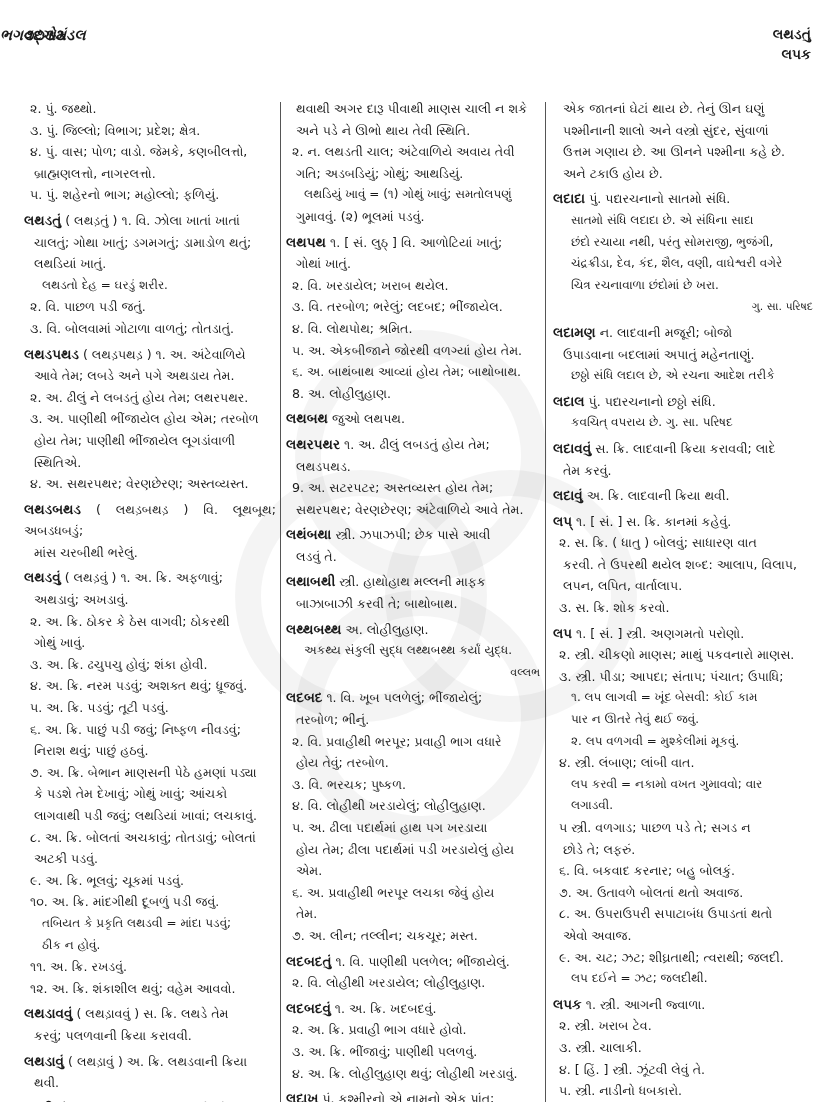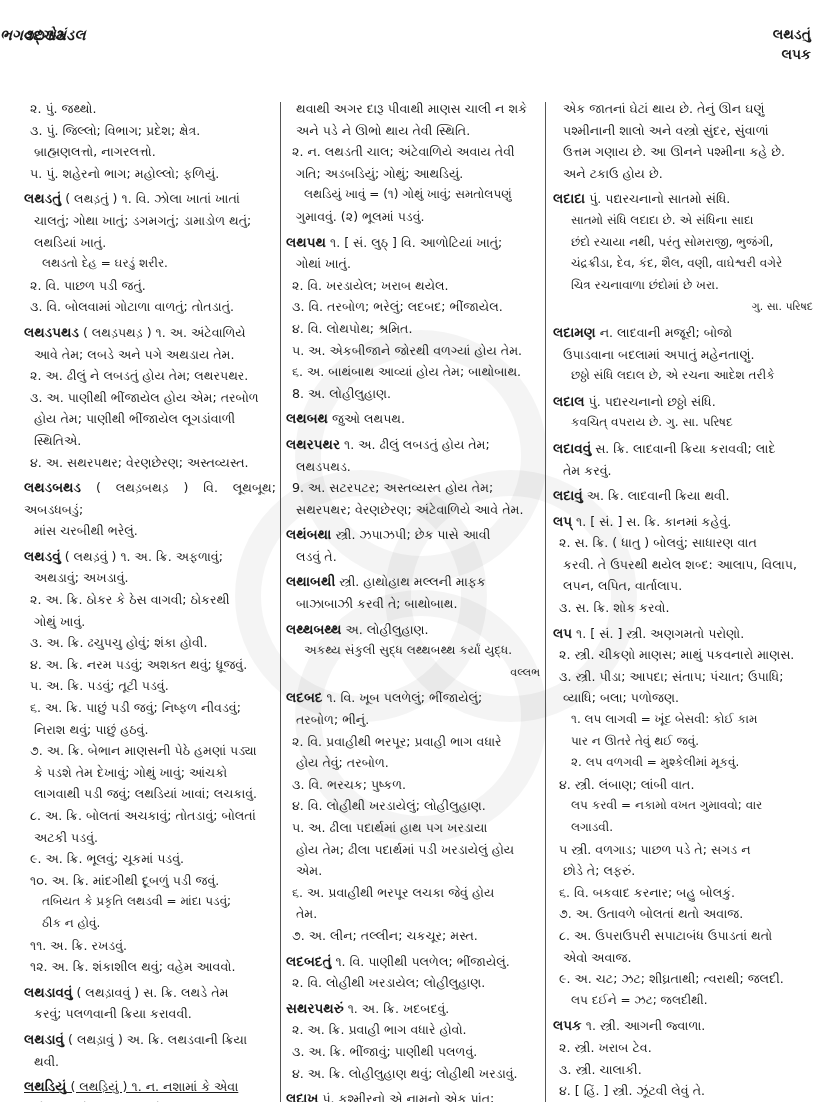--- a/index.html
+++ b/index.html
@@ -58,20 +58,21 @@
   <div class="ring" style="left:150px;top:140px;width:200px;height:200px;"></div>
   <div class="ring" style="left:60px;top:260px;width:200px;height:200px;"></div>
 </div>
 
 <div class="columns">
   <div class="rule rule-1"></div>
   <div class="rule rule-2"></div>
   <div class="col col-1">
       <div class="line sub"><span>૨. પું. જથ્થો.</span></div>
       <div class="line sub"><span>૩. પું. જિલ્લો; વિભાગ; પ્રદેશ; ક્ષેત્ર.</span></div>
+      <div class="line sub"><span>૪. પું. વાસ; પોળ; વાડો. જેમકે, કણબીલત્તો,</span></div>
       <div class="line cont"><span>બ્રાહ્મણલત્તો, નાગરલત્તો.</span></div>
       <div class="line sub"><span>૫. પું. શહેરનો ભાગ; મહોલ્લો; ફળિયું.</span></div>
       <div class="line hw" style="margin-top: 4px;"><span class="headword">લથડતું</span><span> ( લથડ઼તું ) ૧. વિ. ઝોલા ખાતાં ખાતાં</span></div>
       <div class="line cont"><span>ચાલતું; ગોથા ખાતું; ડગમગતું; ડામાડોળ થતું;</span></div>
       <div class="line cont"><span>લથડિયાં ખાતું.</span></div>
       <div class="line ex"><span>લથડતો દેહ = ઘરડું શરીર.</span></div>
       <div class="line sub"><span>૨. વિ. પાછળ પડી જતું.</span></div>
       <div class="line sub"><span>૩. વિ. બોલવામાં ગોટાળા વાળતું; તોતડાતું.</span></div>
       <div class="line hw" style="margin-top: 4px;"><span class="headword">લથડપથડ</span><span> ( લથડ઼પથડ઼ ) ૧. અ. અંટેવાળિયે</span></div>
       <div class="line cont"><span>આવે તેમ; લબડે અને પગે અથડાય તેમ.</span></div>
@@ -143,21 +144,21 @@
       <div class="line sub"><span>૩. વિ. ભરચક; પુષ્કળ.</span></div>
       <div class="line sub"><span>૪. વિ. લોહીથી ખરડાયેલું; લોહીલુહાણ.</span></div>
       <div class="line sub"><span>૫. અ. ઢીલા પદાર્થમાં હાથ પગ ખરડાયા</span></div>
       <div class="line cont"><span>હોય તેમ; ઢીલા પદાર્થમાં પડી ખરડાયેલું હોય</span></div>
       <div class="line cont"><span>એમ.</span></div>
       <div class="line sub"><span>૬. અ. પ્રવાહીથી ભરપૂર લચકા જેવું હોય</span></div>
       <div class="line cont"><span>તેમ.</span></div>
       <div class="line sub"><span>૭. અ. લીન; તલ્લીન; ચકચૂર; મસ્ત.</span></div>
       <div class="line hw" style="margin-top: 4px;"><span class="headword">લદબદતું</span><span> ૧. વિ. પાણીથી પલળેલ; ભીંજાયેલું.</span></div>
       <div class="line sub"><span>૨. વિ. લોહીથી ખરડાયેલ; લોહીલુહાણ.</span></div>
-      <div class="line hw" style="margin-top: 4px;"><span class="headword">સથરપથરું</span><span> ૧. અ. ક્રિ. ખદબદવું.</span></div>
+      <div class="line hw" style="margin-top: 4px;"><span class="headword">લદબદવું</span><span> ૧. અ. ક્રિ. ખદબદવું.</span></div>
       <div class="line sub"><span>૨. અ. ક્રિ. પ્રવાહી ભાગ વધારે હોવો.</span></div>
       <div class="line sub"><span>૩. અ. ક્રિ. ભીંજાવું; પાણીથી પલળવું.</span></div>
       <div class="line sub"><span>૪. અ. ક્રિ. લોહીલુહાણ થવું; લોહીથી ખરડાવું.</span></div>
       <div class="line hw" style="margin-top: 4px;"><span class="headword">લદાખ</span><span> પું. કશ્મીરનો એ નામનો એક પ્રાંત;</span></div>
       <div class="line cont"><span>લડાખ. તેની અને તિબેટની વચ્ચેના પહાડમાં</span></div>
     </div>
   <div class="col col-3">
       <div class="line cont"><span>એક જાતનાં ઘેટાં થાય છે. તેનું ઊન ઘણું</span></div>
       <div class="line cont"><span>પશ્મીનાની શાલો અને વસ્ત્રો સુંદર, સુંવાળાં</span></div>
       <div class="line cont"><span>ઉત્તમ ગણાય છે. આ ઊનને પશ્મીના કહે છે.</span></div>
@@ -177,21 +178,20 @@
       <div class="line cont"><span>તેમ કરવું.</span></div>
       <div class="line hw" style="margin-top: 4px;"><span class="headword">લદાવું</span><span> અ. ક્રિ. લાદવાની ક્રિયા થવી.</span></div>
       <div class="line hw" style="margin-top: 4px;"><span class="headword">લપ્</span><span> ૧. [ સં. ] સ. ક્રિ. કાનમાં કહેવું.</span></div>
       <div class="line sub"><span>૨. સ. ક્રિ. ( ધાતુ ) બોલવું; સાધારણ વાત</span></div>
       <div class="line cont"><span>કરવી. તે ઉપરથી થયેલ શબ્દ: આલાપ, વિલાપ,</span></div>
       <div class="line cont"><span>લપન, લપિત, વાર્તાલાપ.</span></div>
       <div class="line sub"><span>૩. સ. ક્રિ. શોક કરવો.</span></div>
       <div class="line hw" style="margin-top: 4px;"><span class="headword">લપ</span><span> ૧. [ સં. ] સ્ત્રી. અણગમતો પરોણો.</span></div>
       <div class="line sub"><span>૨. સ્ત્રી. ચીકણો માણસ; માથું પકવનારો માણસ.</span></div>
       <div class="line sub"><span>૩. સ્ત્રી. પીડા; આપદા; સંતાપ; પંચાત; ઉપાધિ;</span></div>
-      <div class="line cont"><span>વ્યાધિ; બલા; પળોજણ.</span></div>
       <div class="line ex"><span>૧. લપ લાગવી = ખૂંદ બેસવી: કોઈ કામ</span></div>
       <div class="line ex"><span>પાર ન ઊતરે તેવું થઈ જવું.</span></div>
       <div class="line ex"><span>૨. લપ વળગવી = મુશ્કેલીમાં મૂકવું.</span></div>
       <div class="line sub"><span>૪. સ્ત્રી. લંબાણ; લાંબી વાત.</span></div>
       <div class="line ex"><span>લપ કરવી = નકામો વખત ગુમાવવો; વાર</span></div>
       <div class="line ex"><span>લગાડવી.</span></div>
       <div class="line sub"><span>૫ સ્ત્રી. વળગાડ; પાછળ પડે તે; સગડ ન</span></div>
       <div class="line cont"><span>છોડે તે; લફરું.</span></div>
       <div class="line sub"><span>૬. વિ. બકવાદ કરનાર; બહુ બોલકું.</span></div>
       <div class="line sub"><span>૭. અ. ઉતાવળે બોલતાં થતો અવાજ.</span></div>

